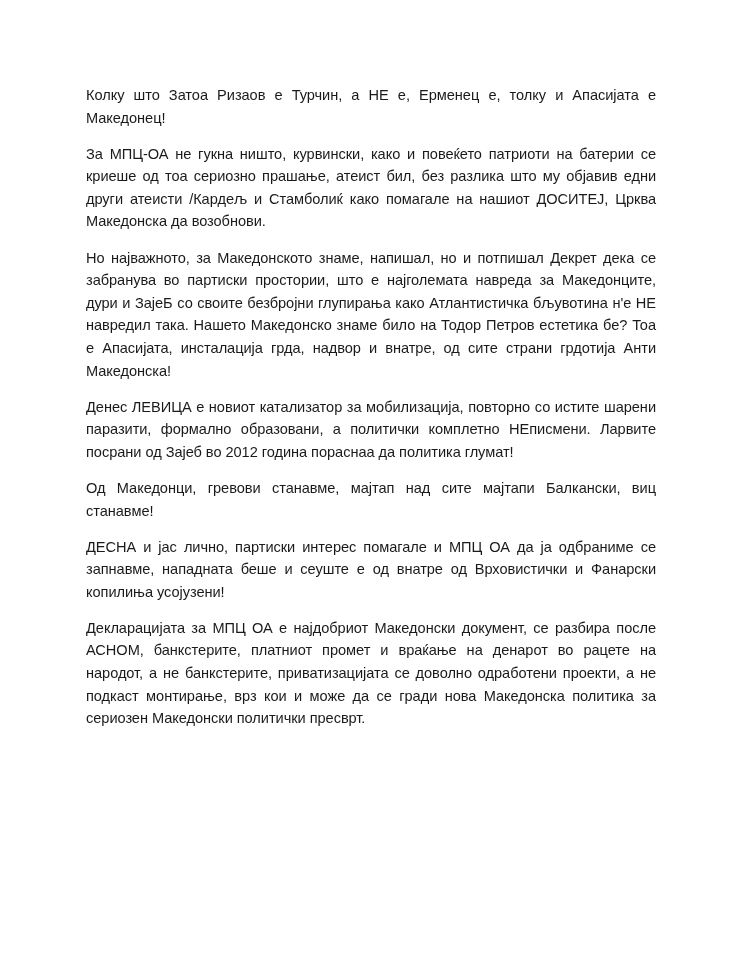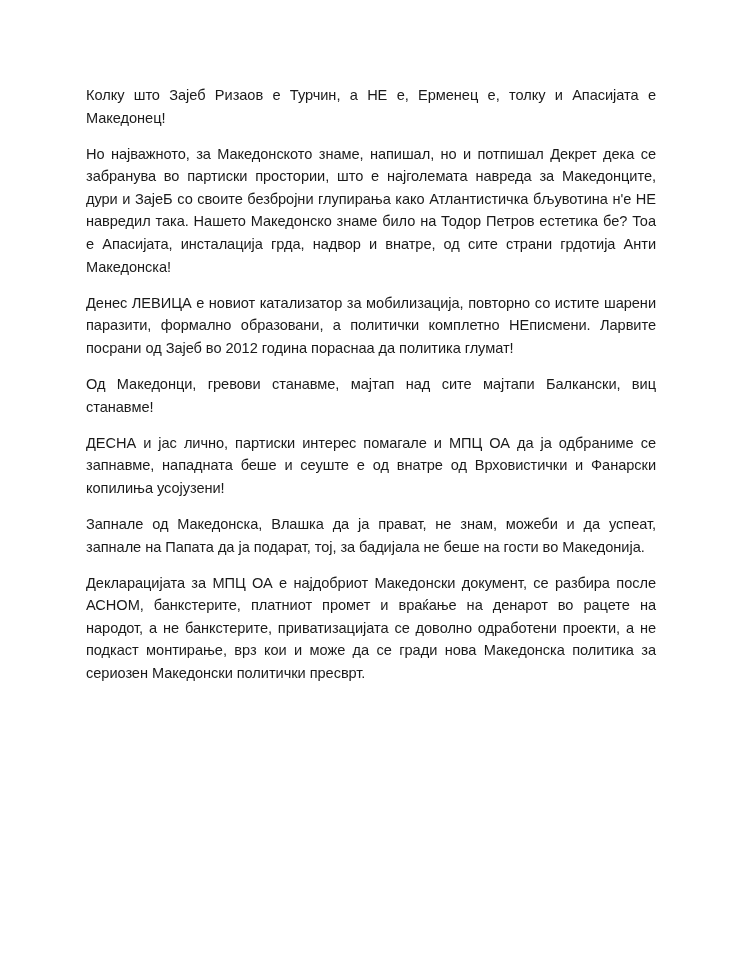--- a/index.html
+++ b/index.html
@@ -29,20 +29,20 @@
       letter-spacing: -0.05px;
     }
     .page p:last-child {
       margin-bottom: 0;
     }
   </style>
 </head>
 <body>
 
 <div class="page">
-  <p>Колку што Зајеб Ризаов е Турчин, а НЕ е, Ерменец е, толку и Апасијата е Македонец!</p>
+  <p>Колку што Затоа Ризаов е Турчин, а НЕ е, Ерменец е, толку и Апасијата е Македонец!</p>
+  <p>За МПЦ-ОА не гукна ништо, курвински, како и повеќето патриоти на батерии се криеше од тоа сериозно прашање, атеист бил, без разлика што му објавив едни други атеисти /Кардељ и Стамболиќ како помагале на нашиот ДОСИТЕЈ, Црква Македонска да возобнови.</p>
   <p>Но најважното, за Македонското знаме, напишал, но и потпишал Декрет дека се забранува во партиски простории, што е најголемата навреда за Македонците, дури и ЗајеБ со своите безбројни глупирања како Атлантистичка бљувотина н'е НЕ навредил така. Нашето Македонско знаме било на Тодор Петров естетика бе? Тоа е Апасијата, инсталација грда, надвор и внатре, од сите страни грдотија Анти Македонска!</p>
   <p>Денес ЛЕВИЦА е новиот катализатор за мобилизација, повторно со истите шарени паразити, формално образовани, а политички комплетно НЕписмени. Ларвите посрани од Зајеб во 2012 година пораснаа да политика глумат!</p>
   <p>Од Македонци, гревови станавме, мајтап над сите мајтапи Балкански, виц станавме!</p>
   <p>ДЕСНА и јас лично, партиски интерес помагале и МПЦ ОА да ја одбраниме се запнавме, нападната беше и сеуште е од внатре од Врховистички и Фанарски копилиња усојузени!</p>
-  <p>Запнале од Македонска, Влашка да ја прават, не знам, можеби и да успеат, запнале на Папата да ја подарат, тој, за бадијала не беше на гости во Македонија.</p>
   <p>Декларацијата за МПЦ ОА е најдобриот Македонски документ, се разбира после АСНОМ, банкстерите, платниот промет и враќање на денарот во рацете на народот, а не банкстерите, приватизацијата се доволно одработени проекти, а не подкаст монтирање, врз кои и може да се гради нова Македонска политика за сериозен Македонски политички пресврт.</p>
 </div>
 
 </body></html>

